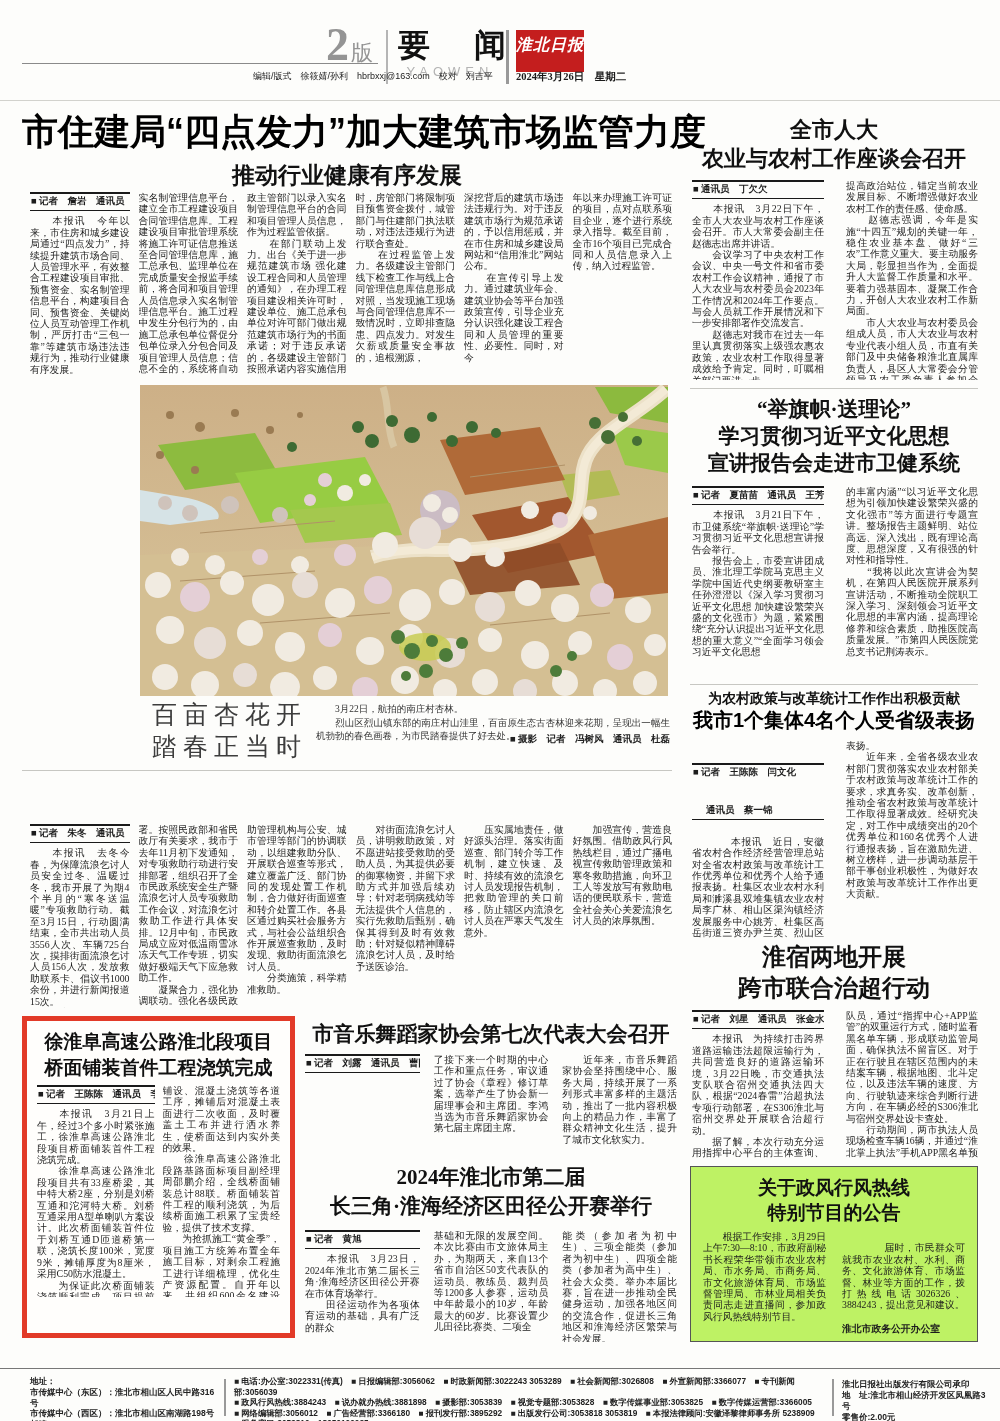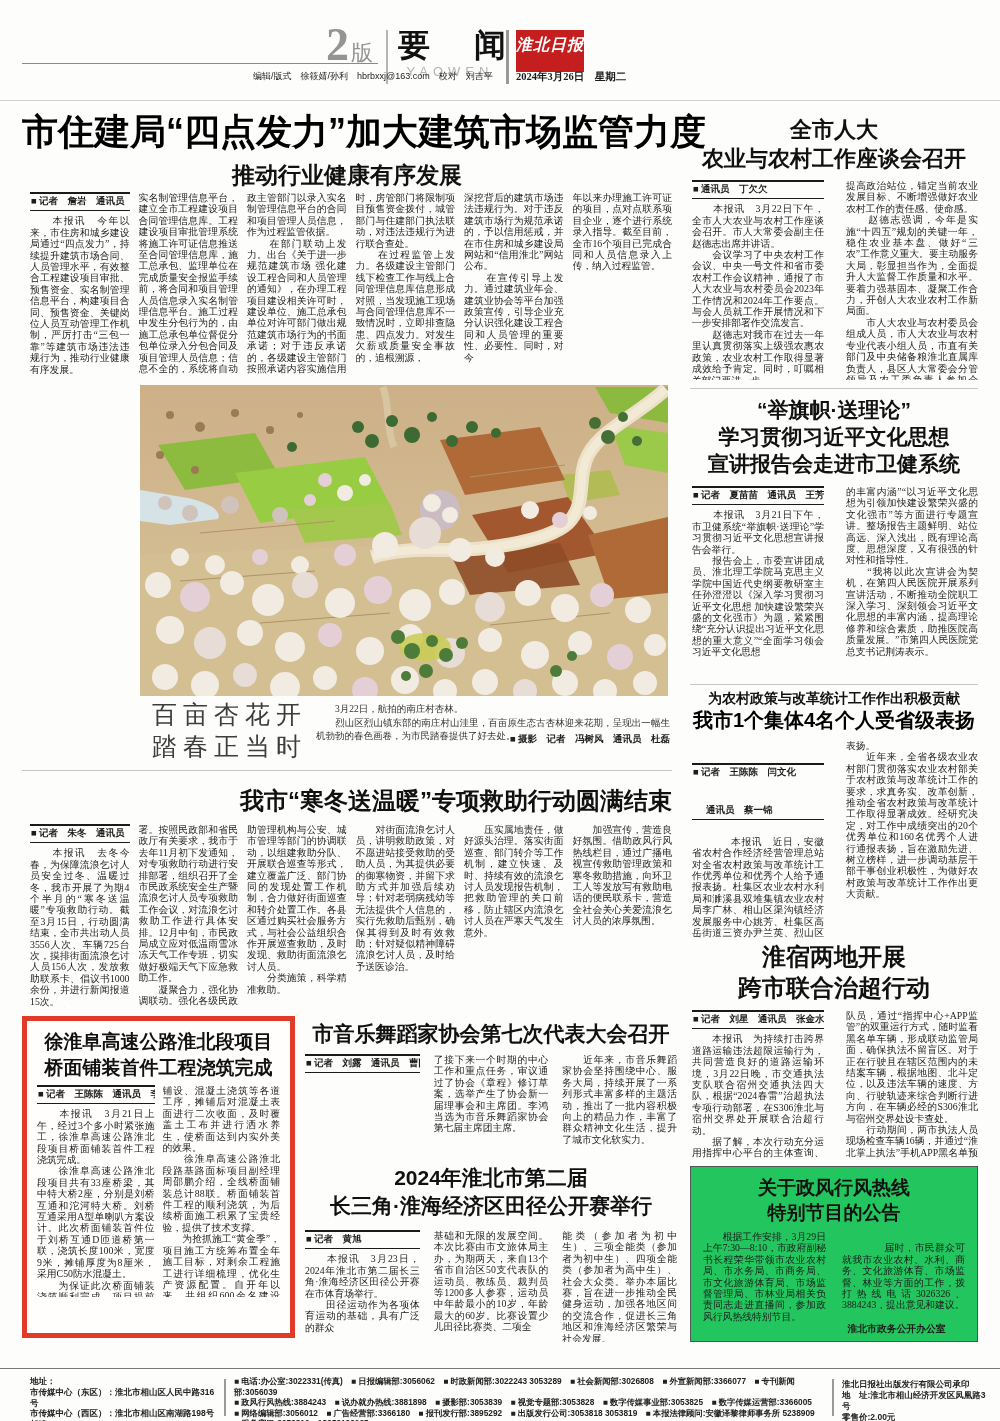--- a/index.html
+++ b/index.html
@@ -1,21 +1,21 @@
 <!DOCTYPE html>
 <html><head>
 <meta charset="utf-8">
 <style>
   html,body{margin:0;padding:0;background:#e8e8e4;}
   #page{position:relative;width:1000px;height:1421px;background:#fdfdfb;margin:0 auto;
         font-family:"Liberation Serif",serif;color:#1a1a1a;overflow:hidden;}
   .abs{position:absolute;}
   .center{text-align:center;}
   .nowrap{white-space:nowrap;}
-  .serif-hl{font-family:Liberation Sans, sans-serif;font-weight:bold;color:#111;}
+  .serif-hl{font-family:Liberation Serif, serif;font-weight:bold;color:#111;}
   .sans-hl{font-family:"Liberation Sans",sans-serif;font-weight:900;color:#000;}
   
   #h-pagenum{left:326px;top:22px;color:#949494;font-family:"Liberation Serif",serif;}
   #h-pagenum .num{font-size:46px;font-weight:bold;line-height:46px;}
   #h-pagenum .lab{font-size:22px;margin-left:2px;}
   .vdiv{background:#b5b5b5;}
   #h-div1{left:386px;top:30px;width:2px;height:54px;}
   #h-section{left:398px;top:24px;width:104px;font-size:32px;font-weight:900;letter-spacing:6px;color:#111;}
   #h-pinyin{left:398px;top:64px;width:104px;font-size:13px;color:#b3b3b3;letter-spacing:5px;font-family:"Liberation Sans",sans-serif;}
   #h-div2{left:506px;top:30px;width:3px;height:54px;background:#999;}
@@ -69,24 +69,24 @@
   #cult-hl3{left:690px;top:450px;width:288px;font-size:21px;line-height:27px;}
   #cult-body{left:692px;top:486px;width:286px;height:192px;gap:22px;}
   #rrule2{left:690px;top:684px;width:288px;}
   #comm-kicker{left:690px;top:690px;width:288px;font-size:14px;font-weight:bold;}
   #comm-hl{left:690px;top:707px;width:288px;font-size:20px;font-weight:900;}
   #comm-body{left:692px;top:740px;width:286px;height:198px;gap:22px;}
   #truck-hl1{left:690px;top:942px;width:288px;font-size:24px;line-height:30px;}
   #truck-hl2{left:690px;top:972px;width:288px;font-size:24px;}
   #truck-body{left:692px;top:1010px;width:286px;height:148px;gap:22px;}
   #notice{left:690px;top:1166px;width:288px;height:176px;border:1.5px solid #555;box-sizing:border-box;
-          padding:8px 12px;background:#22c55e;}
+          padding:8px 12px;background:#bef264;}
   #notice .hl{font-size:19px;line-height:25px;}
   #notice .cols{gap:16px;height:104px;margin-top:6px;}
-  .sig{font-size:9.8px;font-weight:bold;text-align:center;padding-right:14px;line-height:13px;}
+  .sig{font-size:9.8px;font-weight:bold;text-align:left;padding-right:14px;line-height:13px;}
   
   #f-rule{left:0;top:1368px;width:1000px;height:1px;background:#777;}
   .fsans{font-family:"Liberation Sans",sans-serif;}
   #f-addr{left:30px;top:1376px;width:192px;font-size:8.5px;line-height:10.8px;font-weight:bold;color:#222;}
   #f-v1{left:224px;top:1379px;width:2px;height:37px;background:#999;}
   #f-phones{left:234px;top:1376px;width:592px;font-size:8.3px;line-height:10.6px;font-weight:bold;color:#222;}
   #f-v2{left:832px;top:1379px;width:2px;height:37px;background:#999;}
   #f-print{left:842px;top:1379px;width:152px;font-size:8.5px;line-height:11px;font-weight:bold;color:#222;}
 </style>
 </head>
@@ -280,21 +280,20 @@
   </div>
   <div class="abs" id="cap-title">
     <div>百亩杏花开</div>
     <div>踏春正当时</div>
   </div>
   <div class="abs" id="cap-text">　　3月22日，航拍的南庄村杏林。
 　　烈山区烈山镇东部的南庄村山洼里，百亩原生态古杏林迎来花期，呈现出一幅生机勃勃的春色画卷，为市民踏春提供了好去处。</div>
   <div class="abs" id="cap-credit">■ 摄影　记者　冯树风　通讯员　杜磊</div>
   <div class="abs hrule" id="rule-caption"></div>
 
-  <div class="abs center nowrap serif-hl" id="warmth-hl">我市“寒冬送温暖”专项救助行动圆满结束</div>
   <div class="abs cols" id="warmth-body">
     <div class="col"><div class="byline">■ 记者　朱冬　通讯员　魏秀</div><span>　　本报讯　去冬今春，为保障流浪乞讨人员安全过冬、温暖过冬，我市开展了为期4个半月的“寒冬送温暖”专项救助行动。截至3月15日，行动圆满结束，全市共出动人员3556人次、车辆725台次，摸排街面流浪乞讨人员156人次，发放救助联系卡、倡议书1000余份，并进行新闻报道15次。
 　　精心组织，认真谋划部</span></div>
     <div class="col">署。按照民政部和省民政厅有关要求，我市于去年11月初下发通知，对专项救助行动进行安排部署，组织召开了全市民政系统安全生产暨流浪乞讨人员专项救助工作会议，对流浪乞讨救助工作进行具体安排。12月中旬，市民政局成立应对低温雨雪冰冻天气工作专班，切实做好极端天气下应急救助工作。
 　　凝聚合力，强化协调联动。强化各级民政部门及救</div>
     <div class="col">助管理机构与公安、城市管理等部门的协调联动，以组建救助分队、开展联合巡查等形式，建立覆盖广泛、部门协同的发现处置工作机制，合力做好街面巡查和转介处置工作。各县区通过购买社会服务方式，与社会公益组织合作开展巡查救助，及时发现、救助街面流浪乞讨人员。
 　　分类施策，科学精准救助。</div>
     <div class="col">　　对街面流浪乞讨人员，讲明救助政策，对不愿进站接受救助的受助人员，为其提供必要的御寒物资，并留下求助方式并加强后续劝导；针对老弱病残幼等无法提供个人信息的，实行先救助后甄别，确保其得到及时有效救助；针对疑似精神障碍流浪乞讨人员，及时给予送医诊治。</div>
     <div class="col">　　压实属地责任，做好源头治理。落实街面巡查、部门转介等工作机制，建立快速、及时、持续有效的流浪乞讨人员发现报告机制，把救助管理的关口前移，防止辖区内流浪乞讨人员在严寒天气发生意外。</div>
     <div class="col">　　加强宣传，营造良好氛围。借助政风行风热线栏目，通过广播电视宣传救助管理政策和寒冬救助措施，向环卫工人等发放写有救助电话的便民联系卡，营造全社会关心关爱流浪乞讨人员的浓厚氛围。</div>

